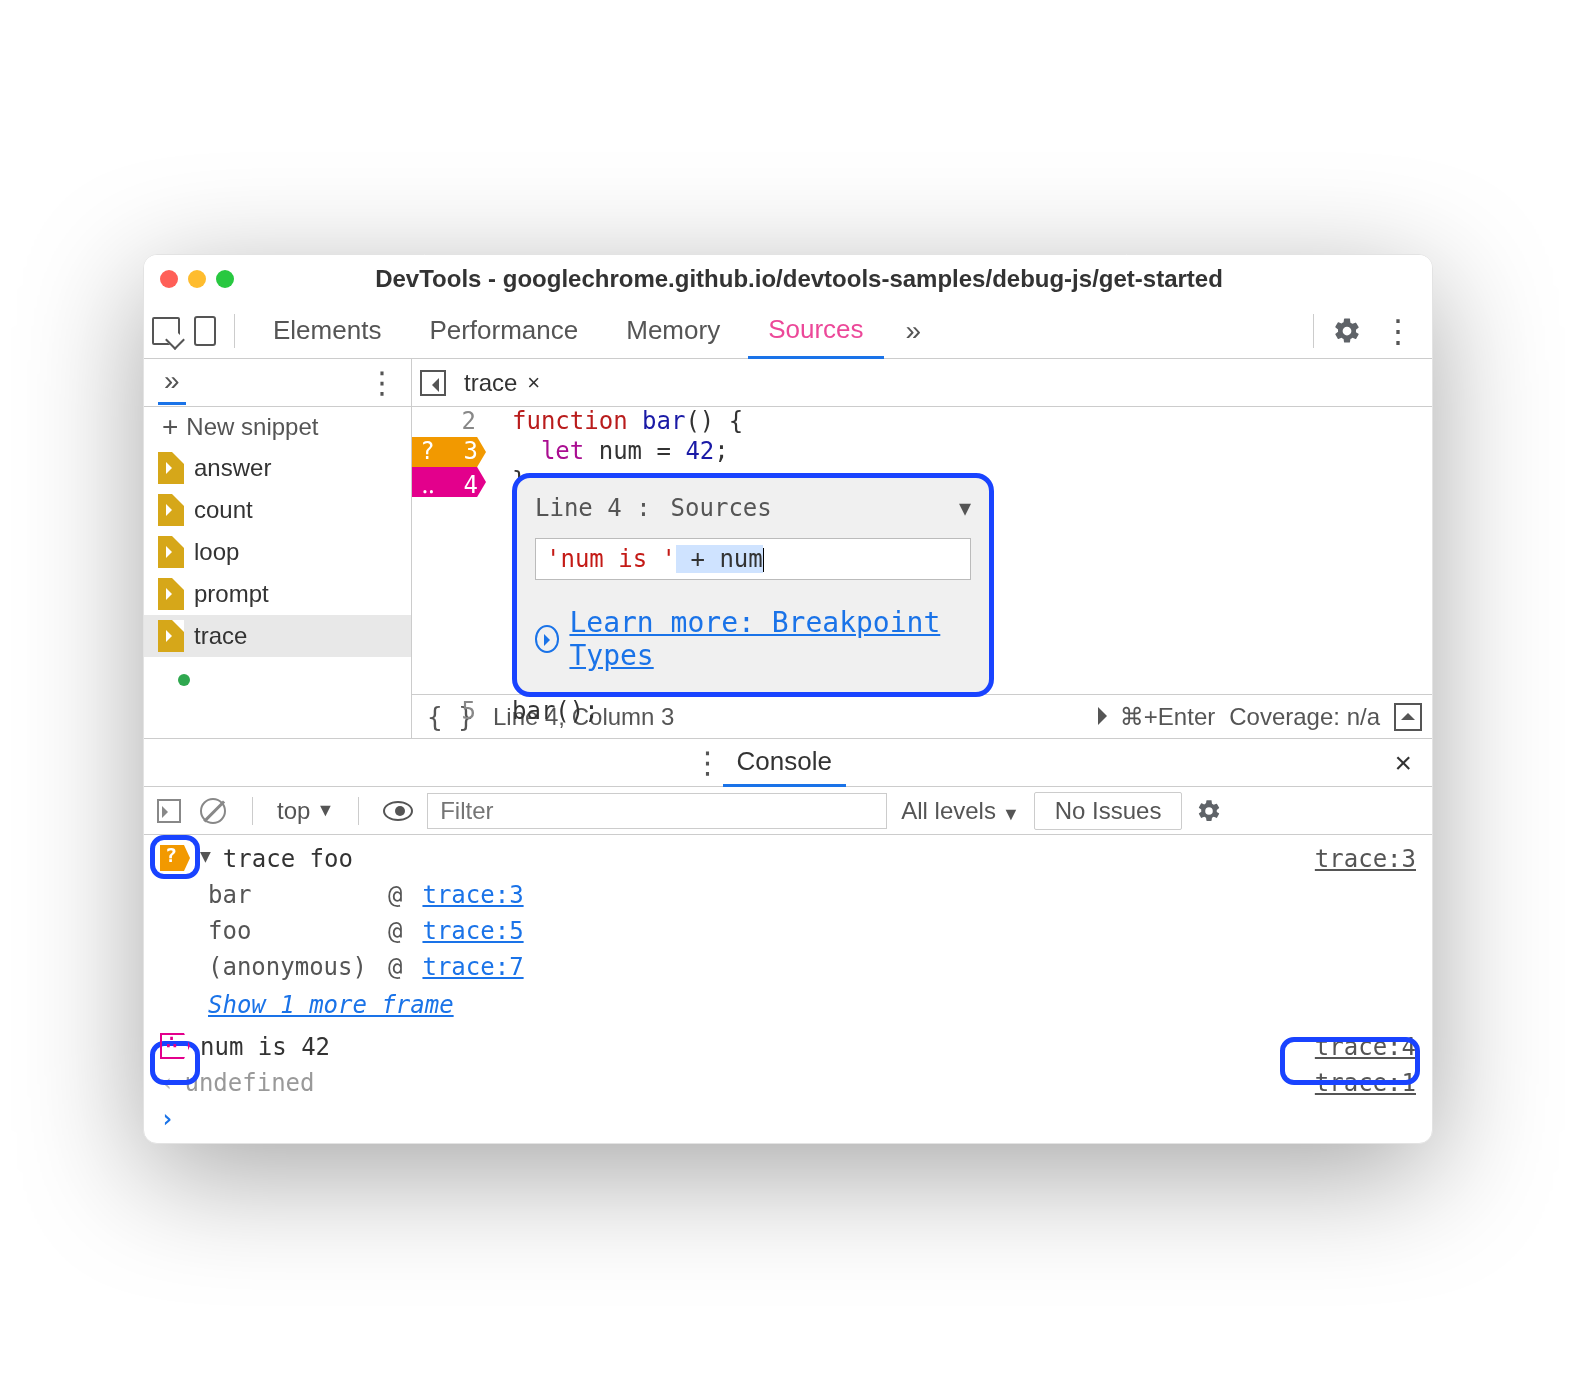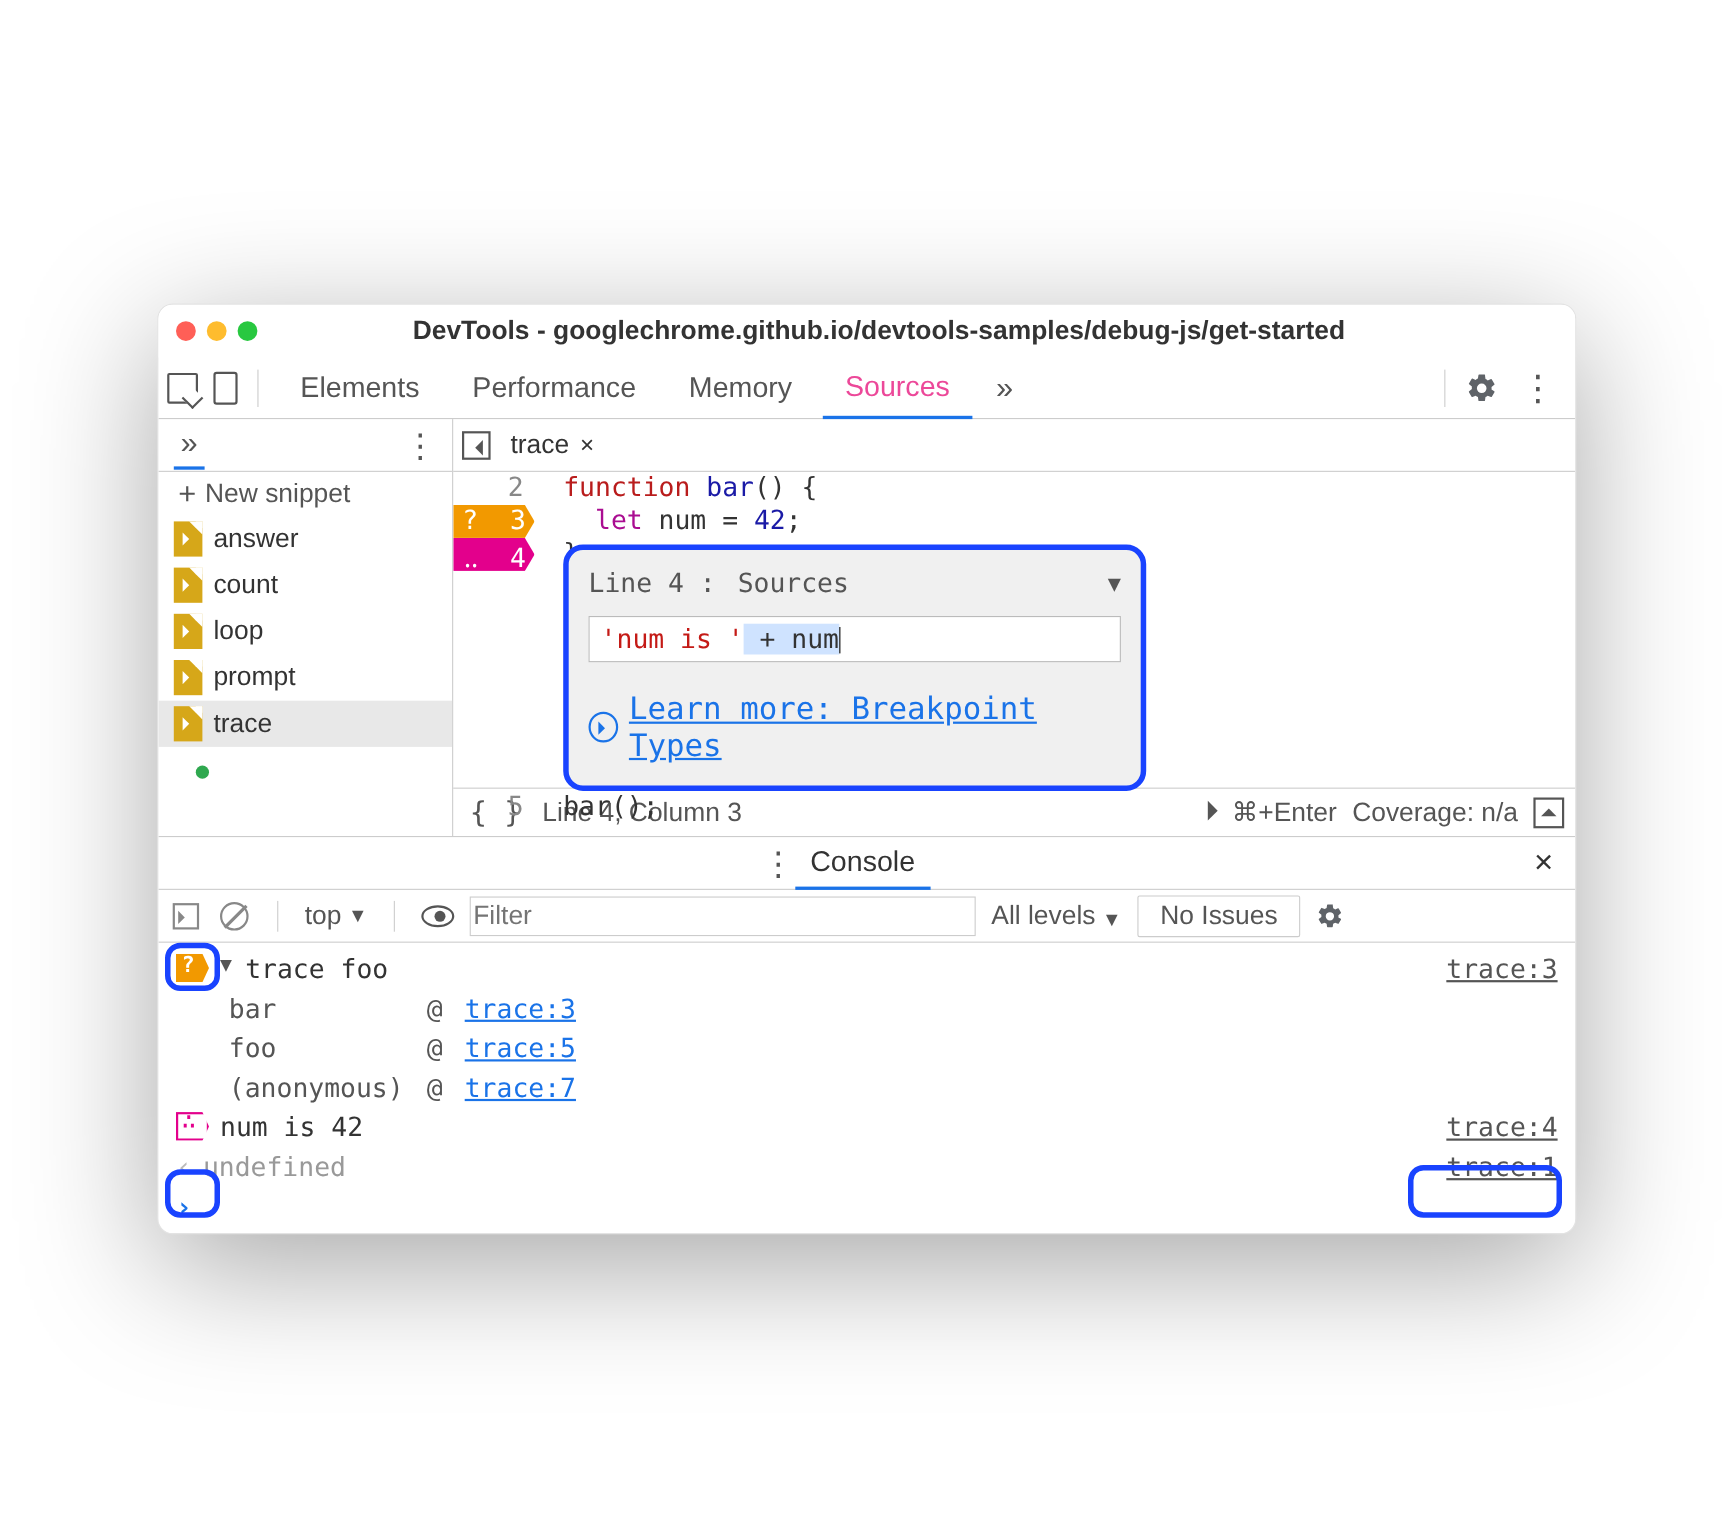--- a/index.html
+++ b/index.html
@@ -71,21 +71,21 @@
   .nav-icon::after{content:'';position:absolute;left:3px;top:6px;border:7px solid transparent;border-right-color:#555;}
   .code{flex:1;font-family:"Menlo","Consolas",monospace;font-size:24px;position:relative;}
   .gutter{position:absolute;left:0;top:0;width:78px;text-align:right;color:#888;}
   .gutter-line{height:30px;padding-right:14px;}
   .bp-cond{background:#f29900;color:#fff;padding-right:8px;margin-right:4px;clip-path:polygon(0 0,88% 0,100% 50%,88% 100%,0 100%);}
   .bp-log{background:#e3008c;color:#fff;padding-right:8px;margin-right:4px;clip-path:polygon(0 0,88% 0,100% 50%,88% 100%,0 100%);}
   .code-lines{position:absolute;left:100px;top:0;}
   .code-line{height:30px;white-space:pre;}
   .kw{color:#b91c1c;} .fn{color:#1a1aa6;} .num{color:#1a1aa6;} .pnc{color:#333;}
   .let{color:#aa0d91;}
-  .popup{position:absolute;left:100px;top:66px;width:530px;background:#f0f0f0;border:5px solid #1943ff;border-radius:18px;padding:16px 18px 20px;z-index:5;}
+  .popup{position:absolute;left:100px;top:66px;width:482px;background:#f0f0f0;border:5px solid #1943ff;border-radius:18px;padding:16px 18px 20px;z-index:5;}
   .popup-head{display:flex;align-items:center;gap:20px;font-size:24px;color:#555;margin-bottom:16px;}
   .popup-head .tri{margin-left:auto;font-size:20px;color:#555;}
   .popup-input{background:#fff;border:1px solid #bbb;padding:6px 10px;font-family:Menlo,monospace;font-size:24px;}
   .popup-input .sel{background:#cfe3ff;}
   .popup-link{margin-top:26px;display:flex;align-items:center;gap:10px;color:#1a73e8;font-size:28px;}
   .popup-link a{text-decoration:underline;color:#1a73e8;}
   .circ-arrow{width:28px;height:28px;border:2.5px solid #1a73e8;border-radius:50%;position:relative;}
   .circ-arrow::after{content:'';position:absolute;left:7px;top:7px;border:6px solid transparent;border-left-color:#1a73e8;}
   .statusbar{height:44px;border-top:1px solid #ccc;display:flex;align-items:center;padding:0 10px;gap:14px;font-size:24px;color:#555;}
   .braces{font-family:Menlo,monospace;font-size:26px;color:#555;border:1px solid transparent;padding:2px 4px;}
@@ -95,21 +95,21 @@
   .console-head{height:48px;display:flex;align-items:center;padding:0 10px;border-bottom:1px solid #ccc;}
   .console-tab{font-size:26px;color:#333;padding:0 14px;height:48px;display:flex;align-items:center;border-bottom:3px solid #1a73e8;}
   .x-close{margin-left:auto;font-size:30px;color:#333;padding:0 10px;}
   .console-tools{height:48px;display:flex;align-items:center;gap:14px;padding:0 10px;border-bottom:1px solid #ccc;}
   .tool-ico{width:30px;height:30px;display:flex;align-items:center;justify-content:center;}
   .no-ico{width:26px;height:26px;border:2.5px solid #888;border-radius:50%;position:relative;}
   .no-ico::after{content:'';position:absolute;left:-2px;top:10px;width:28px;height:2.5px;background:#888;transform:rotate(-45deg);}
   .eye{width:32px;height:20px;border:2.5px solid #555;border-radius:100%/100%;position:relative;}
   .eye::after{content:'';position:absolute;left:10px;top:3px;width:10px;height:10px;border-radius:50%;background:#555;}
   .ctx{font-size:24px;color:#555;display:flex;align-items:center;gap:6px;}
-  .filter-input{flex:1;max-width:460px;height:36px;border:1px solid #ccc;padding:0 2px;font-size:24px;color:#14532d;}
+  .filter-input{flex:1;max-width:460px;height:36px;border:1px solid #ccc;padding:0 12px;font-size:24px;color:#14532d;}
   .levels{font-size:24px;color:#555;display:flex;align-items:flex-end;gap:6px;}
   .no-issues{border:1px solid #ccc;padding:4px 20px;font-size:24px;color:#555;border-radius:2px;}
   .console-body{font-family:Menlo,monospace;font-size:24px;padding:6px 0;position:relative;}
   .con-row{display:flex;align-items:flex-start;padding:4px 16px;gap:10px;min-height:36px;}
   .row-ico{width:30px;height:26px;flex-shrink:0;}
   .cond-ico{background:#f29900;clip-path:polygon(0 0,80% 0,100% 50%,80% 100%,0 100%);position:relative;}
   .cond-ico::after{content:'?';position:absolute;left:5px;top:-2px;color:#fff;font-size:20px;font-weight:700;}
   .log-ico{border:2.5px solid #e3008c;clip-path:polygon(0 0,80% 0,100% 50%,80% 100%,0 100%);position:relative;}
   .log-ico::after{content:'∴';position:absolute;left:3px;top:-6px;color:#e3008c;font-size:22px;}
   .disclo{color:#555;font-size:18px;margin-right:2px;}
@@ -301,20 +301,21 @@
               <span style="width:160px">foo</span>
               <span>@</span>
               <a href="#">trace:5</a>
             </div>
         <div class="stack-row">
               <span style="width:160px">(anonymous)</span>
               <span>@</span>
               <a href="#">trace:7</a>
             </div>
       </div>
+      <div class="show-more">Show 1 more frame</div>
 
       <div class="con-row">
         <div class="row-ico log-ico"></div>
         <span class="row-text">num is 42</span>
         <a href="#" class="row-src">trace:4</a>
       </div>
       <div class="con-row">
         <span class="chev-gray">‹</span>
         <span class="row-text undef">undefined</span>
         <a href="#" class="row-src">trace:1</a>

